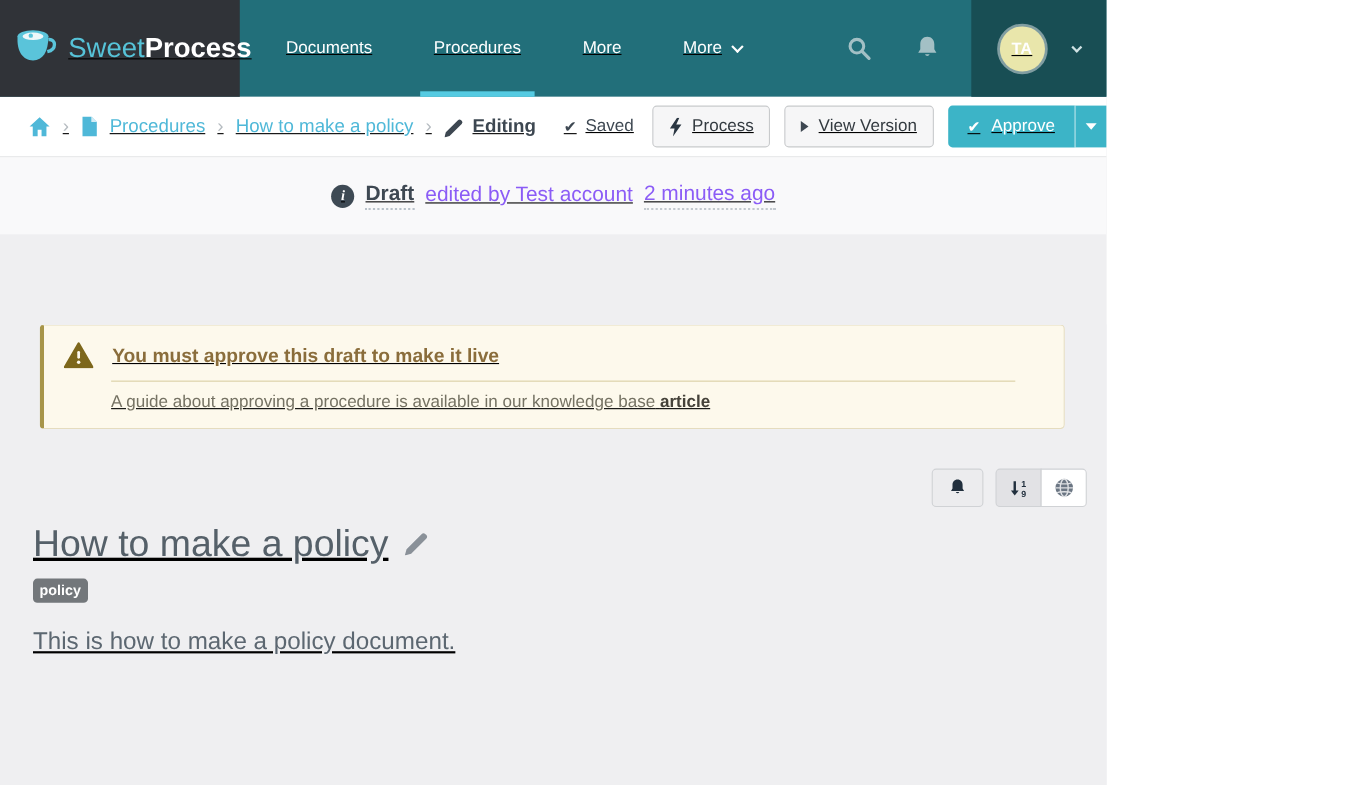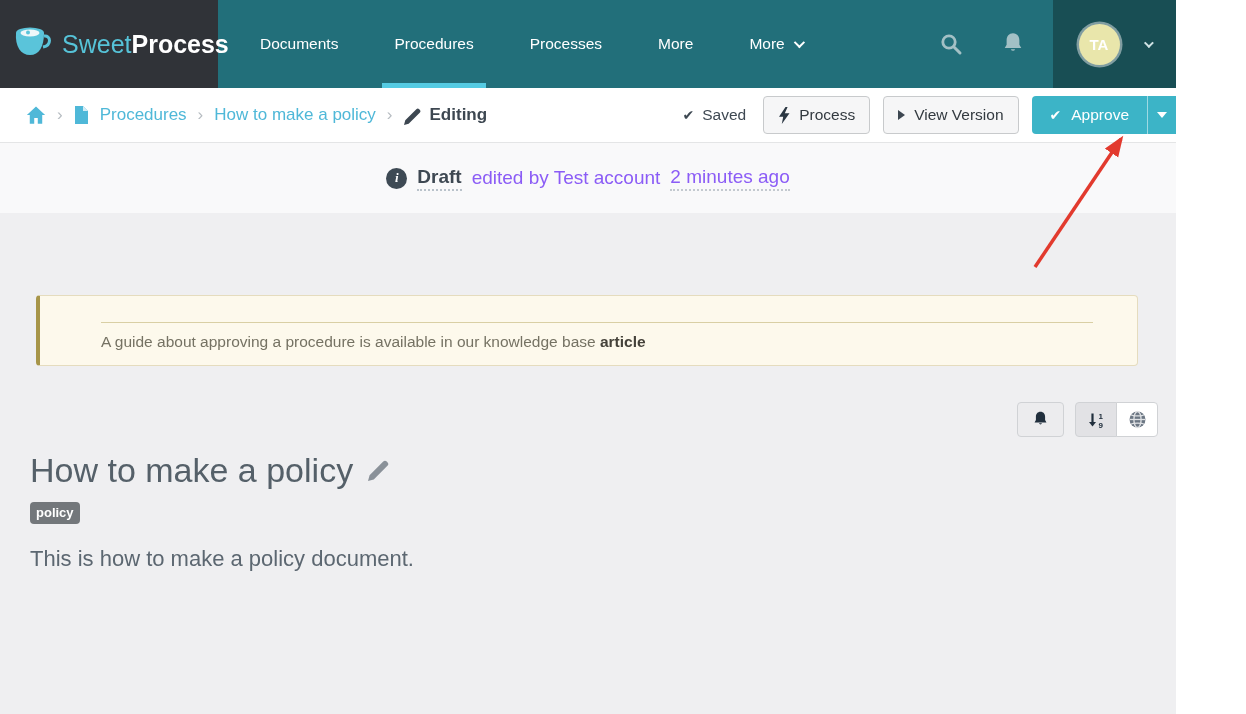--- a/index.html
+++ b/index.html
@@ -1,17 +1,17 @@
 <!DOCTYPE html>
 <html><head>
 <meta charset="utf-8">
 <style>
   * { margin:0; padding:0; box-sizing:border-box; }
   body { font-family:"Liberation Sans", sans-serif; background:#fff; }
-  .page { position:relative; width:1176px; height:714px; overflow:hidden; background:#efeff1; }
+  .page { position:relative; width:1006px; height:714px; overflow:hidden; background:#efeff1;text-decoration:underline; }
 
   
   .navbar { display:flex; height:88px; background:#226f7a; align-items:stretch; }
   .brand { width:218px; background:#303338; display:flex; align-items:center; padding-left:13px; gap:9px; cursor:pointer; }
   .brand-sweet { color:#56c3d8; font-size:25px; }
   .brand-process { color:#fff; font-size:25px; font-weight:700; }
   .tabs { display:flex; align-items:stretch; margin-left:14px; }
   .tab { position:relative; display:flex; align-items:center; padding:0 8px; margin:0 20px; color:#fff; font-size:15.5px; cursor:pointer; text-decoration:none; white-space:nowrap; }
   .tab.active::after { content:""; position:absolute; left:-4px; right:-4px; bottom:0; height:5px; background:#55cbe2; }
   .chev { display:inline-block; width:8px; height:8px; border-right:2.5px solid #fff; border-bottom:2.5px solid #fff; transform:rotate(45deg) translateY(-2px); margin-left:9px; }
@@ -89,23 +89,20 @@
     </div>
 
     <nav class="tabs">
       <a class="tab">
           <span>Documents</span>
         </a>
       <a class="tab active">
           <span>Procedures</span>
         </a>
       <a class="tab">
-          <span>Processes</span>
-        </a>
-      <a class="tab">
           <span>More</span>
         </a>
       <a class="tab">
           <span>More</span>
           <span class="chev"></span>
         </a>
     </nav>
 
     <div class="nav-icons">
       <span class="nav-icon">
@@ -188,20 +185,30 @@
   <div class="status-bar">
     <span class="info-badge">i</span>
     <span class="draft">Draft</span>
     <span class="muted">edited by Test account</span>
     <span class="muted time">2 minutes ago</span>
   </div>
 
   <main class="content">
 
     <div class="alert">
+      <div class="alert-head">
+        <span style="display:flex">
+          <svg width="27" height="24" viewBox="0 0 24 21">
+            <path d="M12 1 L23 20 H1 Z" fill="#7d671b" stroke="#7d671b" stroke-width="2" stroke-linejoin="round"></path>
+            <rect x="10.9" y="7" width="2.2" height="6.2" rx="1.1" fill="#fdf9ec"></rect>
+            <circle cx="12" cy="16.2" r="1.4" fill="#fdf9ec"></circle>
+          </svg>
+        </span>
+        <span class="alert-title">You must approve this draft to make it live</span>
+      </div>
       <hr class="alert-rule">
       <div class="alert-body">
         <span>A guide about approving a procedure is available in our knowledge base</span>
         <a class="alert-link">article</a>
       </div>
     </div>
 
     <div class="tools-row">
       <button class="tool-btn">
         <span style="display:flex">

